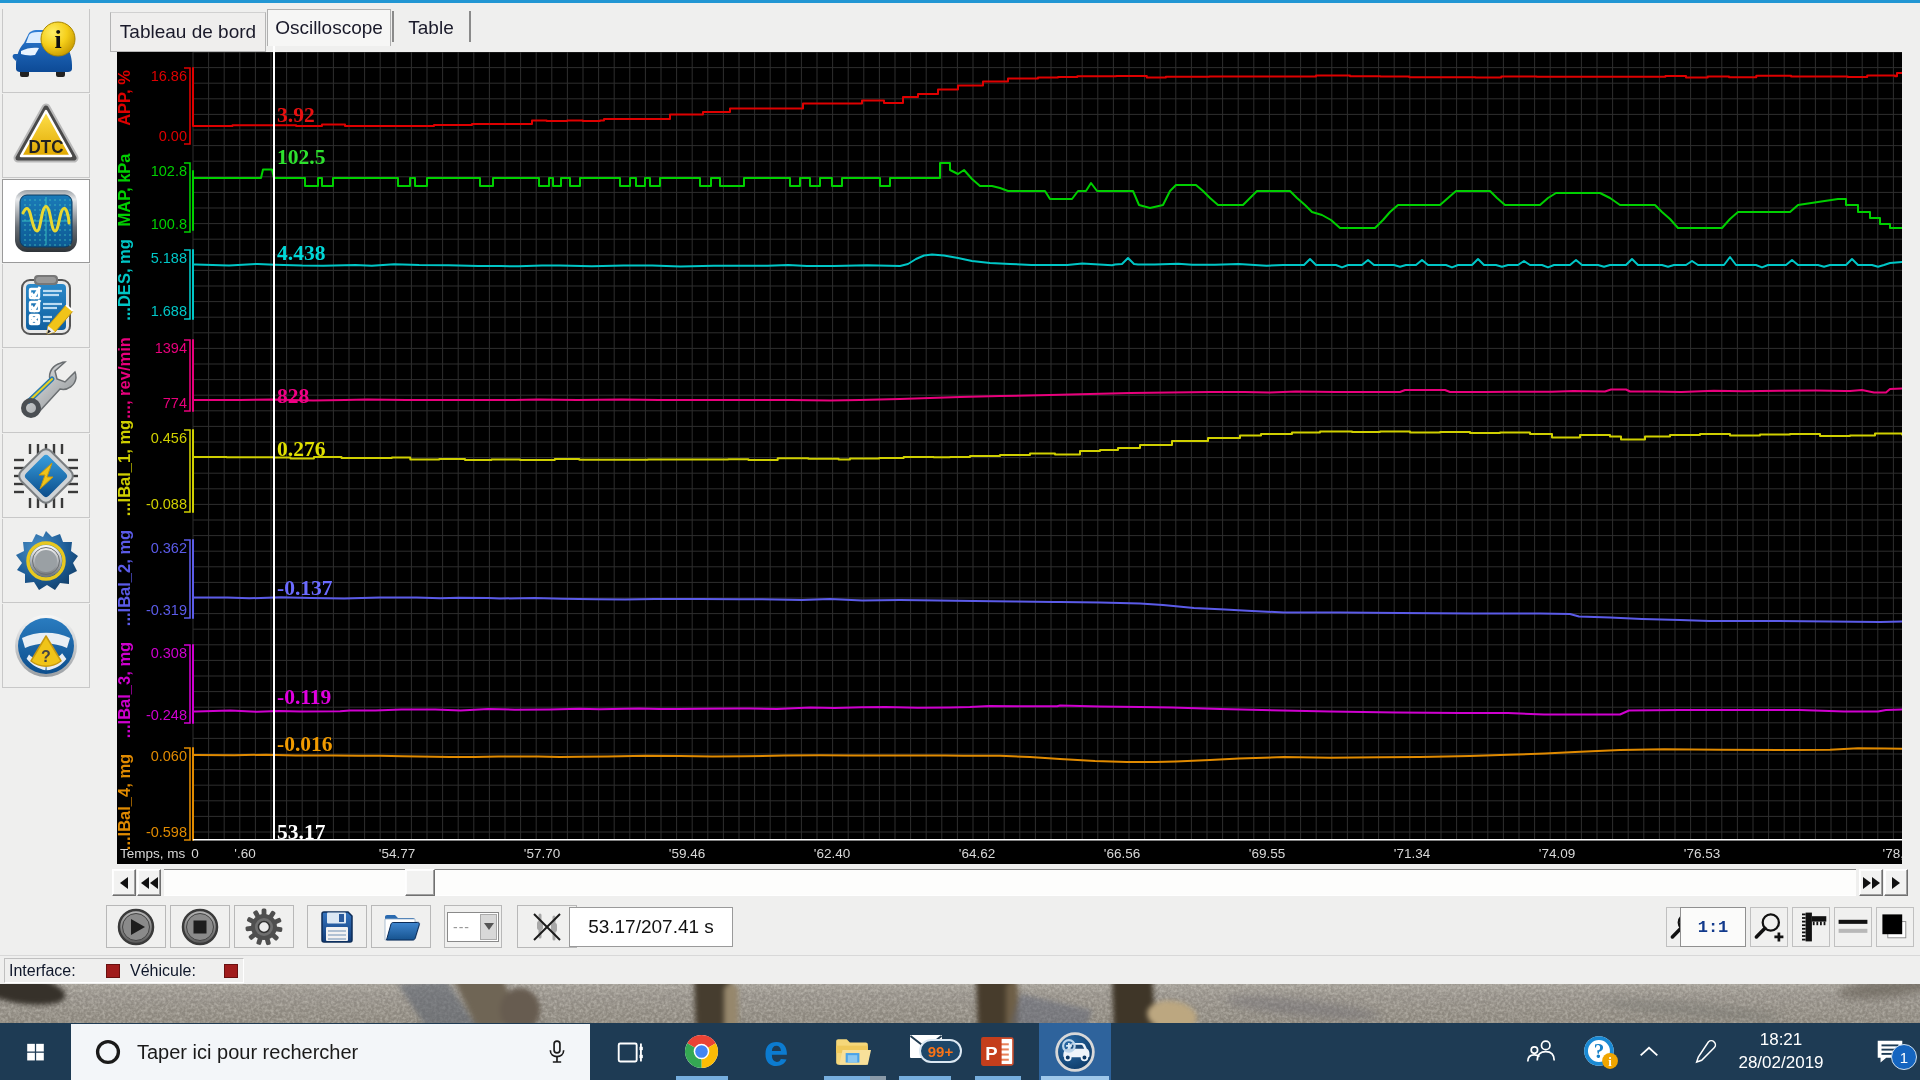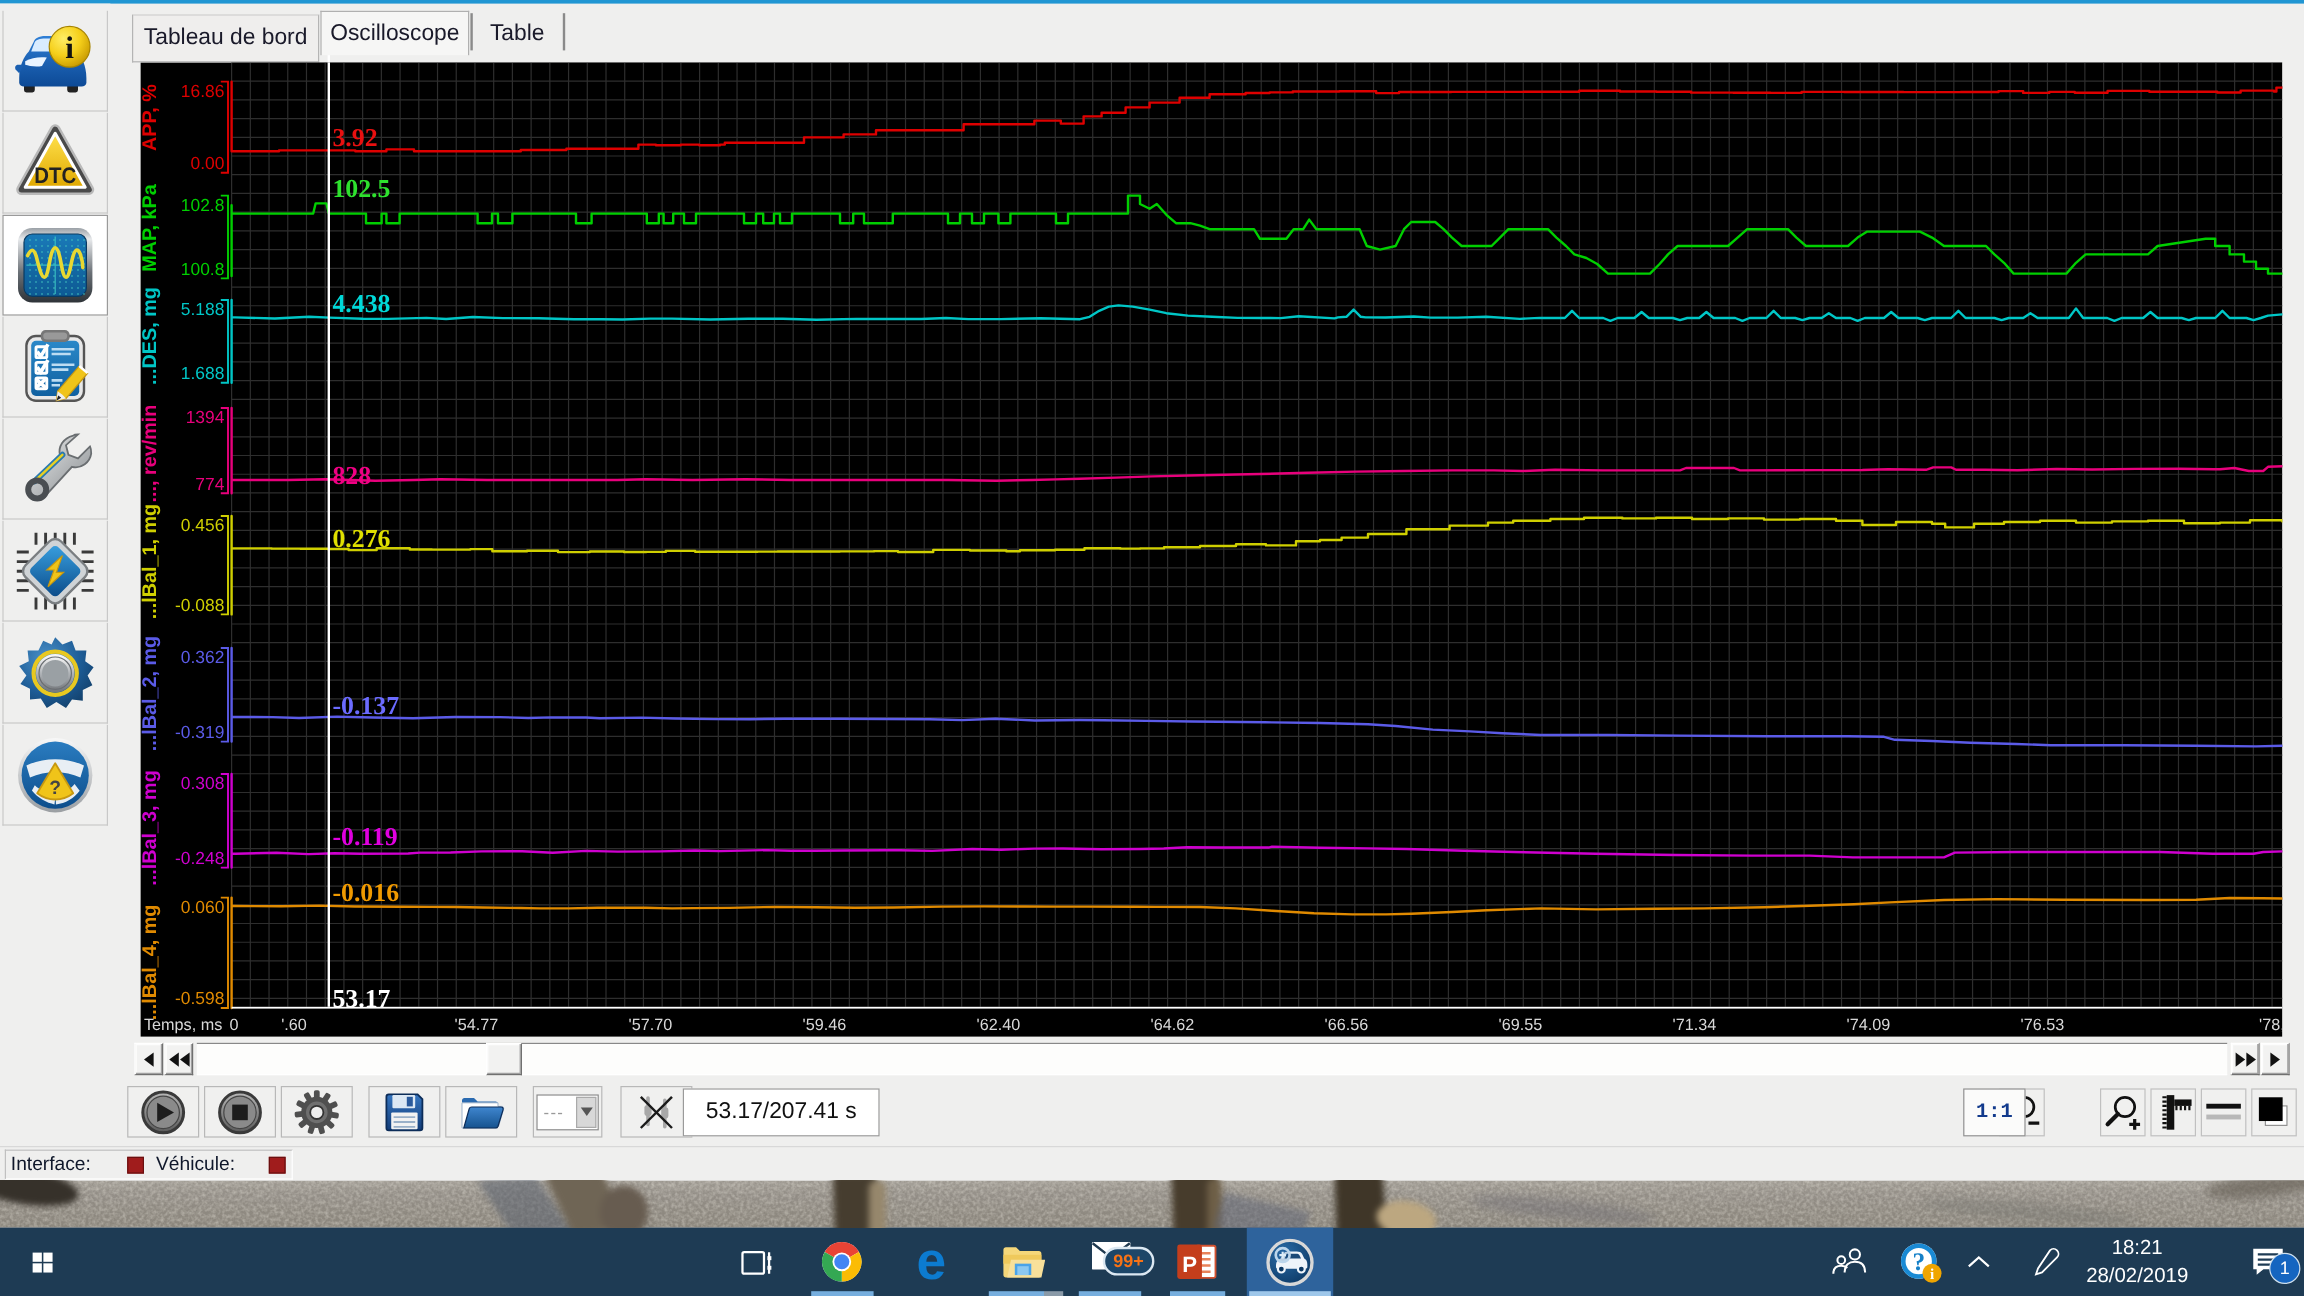--- a/index.html
+++ b/index.html
@@ -540,21 +540,21 @@
         </svg>
       </div>
  <div id="timebox">53.17/207.41 s</div>
  <div class="zbtn" style="left:1666px">
         <svg width="36" height="36" viewBox="0 0 40 40" xmlns="http://www.w3.org/2000/svg">
           <circle cx="22" cy="15" r="9" fill="none" stroke="#111" stroke-width="2.5"></circle>
 <path d="M15.5 21.5 L6 31" stroke="#111" stroke-width="4" stroke-linecap="round"></path>
 <path d="M26 30 H36" stroke="#111" stroke-width="3"></path>
         </svg>
       </div>
- <div class="zbtn zsel" style="left:1636px;width:52px">
+ <div class="zbtn zsel" style="left:1680px;width:66px">
         <span class="oneone">1:1</span>
       </div>
  <div class="zbtn" style="left:1750px">
         <svg width="36" height="36" viewBox="0 0 40 40" xmlns="http://www.w3.org/2000/svg">
           <circle cx="22" cy="15" r="9" fill="none" stroke="#111" stroke-width="2.5"></circle>
 <path d="M15.5 21.5 L6 31" stroke="#111" stroke-width="4" stroke-linecap="round"></path>
 <path d="M26 31 H36 M31 26 V36" stroke="#111" stroke-width="3"></path>
         </svg>
       </div>
  <div class="zbtn" style="left:1792px">
@@ -651,20 +651,33 @@
  <div class="tb" style="left:0;width:71px">
         <svg width="23" height="23" viewBox="0 0 36 36" xmlns="http://www.w3.org/2000/svg">
           <g fill="#fff">
             <rect x="5" y="6" width="12" height="12"></rect>
             <rect x="19" y="6" width="12" height="12"></rect>
             <rect x="5" y="20" width="12" height="12"></rect>
             <rect x="19" y="20" width="12" height="12"></rect>
           </g>
         </svg>
       </div>
+ <div id="searchbox">
+        <span id="cortana">
+          <svg width="30" height="30" viewBox="0 0 36 36" xmlns="http://www.w3.org/2000/svg">
+            <circle cx="18" cy="18" r="12.5" fill="none" stroke="#1a1a1a" stroke-width="4"></circle>
+          </svg>
+        </span>
+        <span id="stext">Taper ici pour rechercher</span>
+        <span id="micw"><svg width="30" height="30" viewBox="0 0 36 36" xmlns="http://www.w3.org/2000/svg">
+            <rect x="14.5" y="5" width="7" height="14" rx="3.5" fill="none" stroke="#1a1a1a" stroke-width="2"></rect>
+<path d="M10 16 C10 26 26 26 26 16" fill="none" stroke="#1a1a1a" stroke-width="2"></path>
+            <path d="M18 24 V30 M13 30 H23" stroke="#1a1a1a" stroke-width="2"></path>
+          </svg></span>
+      </div>
  <div class="tb" style="left:596px">
         <svg width="34" height="34" viewBox="0 0 36 36" xmlns="http://www.w3.org/2000/svg">
           <rect x="5" y="9" width="19" height="19" rx="1.5" fill="none" stroke="#fff" stroke-width="2"></rect>
 <path d="M28.5 9 V28" stroke="#fff" stroke-width="2"></path>
           <rect x="27" y="12.5" width="3.5" height="3.5" fill="#fff"></rect>
           <rect x="27" y="21" width="3.5" height="3.5" fill="#fff"></rect>
         </svg>
       </div>
  <div class="tb" style="left:666px">
         <svg width="37" height="37" viewBox="0 0 36 36" xmlns="http://www.w3.org/2000/svg">

